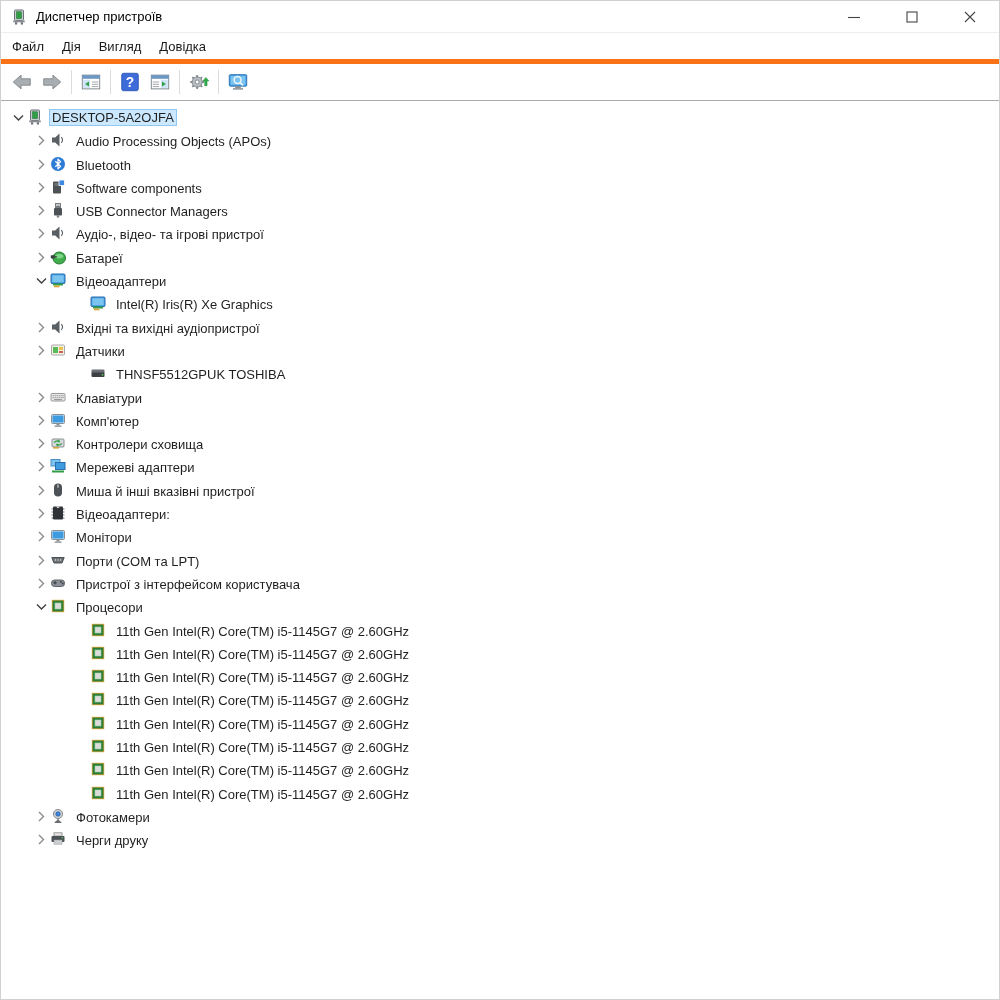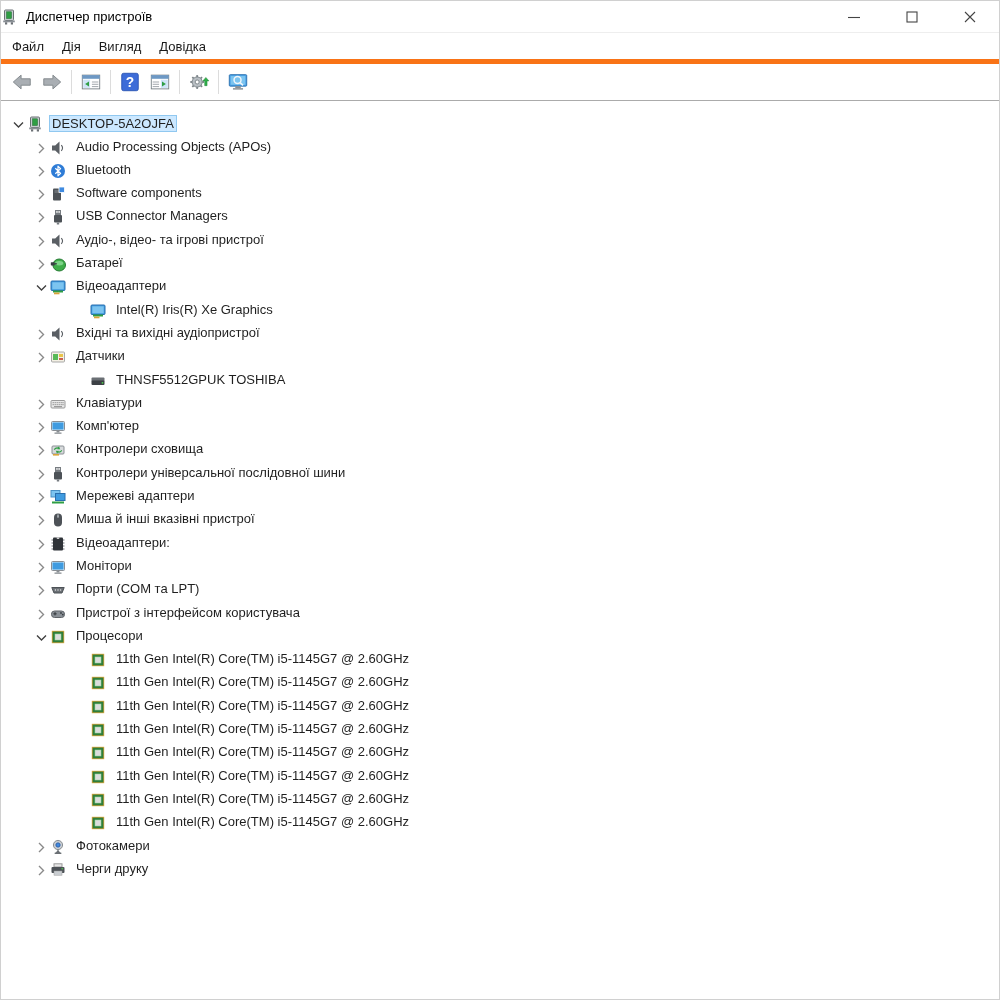--- a/index.html
+++ b/index.html
@@ -9,21 +9,21 @@
     font-size:13px;color:#1f1f1f;background:#fff;
   }
   .window{
     width:1000px;height:1000px;box-sizing:border-box;
     border:1px solid #d0d0d0;background:#fff;
     display:flex;flex-direction:column;
   }
   
   .titlebar{
     height:31px;flex:none;display:flex;align-items:center;
-    background:#fff;border-bottom:1px solid #eeeeee;
+    padding-left:10px;background:#fff;border-bottom:1px solid #eeeeee;
     position:relative;
   }
   .app-icon{width:16px;height:16px;flex:none;display:flex;}
   .title-text{margin-left:9px;font-size:13px;color:#000;}
   .win-controls{position:absolute;right:0;top:0;height:31px;display:flex;}
   .win-btn{
     width:58px;height:31px;display:flex;align-items:center;justify-content:center;
     cursor:default;
   }
   
@@ -37,21 +37,21 @@
     height:36px;flex:none;display:flex;align-items:center;
     padding-left:6px;background:#fff;border-bottom:1px solid var(--toolbar-divider,#ababab);
   }
   .tb-btn{
     width:30px;height:28px;display:flex;align-items:center;justify-content:center;
     flex:none;border-radius:2px;
   }
   .tb-sep{width:1px;height:24px;background:#dcdcdc;margin:0 4px;flex:none;}
   
   .tree{flex:1;background:#fff;padding-top:8px;overflow:hidden;}
-  .tree-row{display:flex;align-items:flex-end;height:23.3px;white-space:nowrap;}
+  .tree-row{display:flex;align-items:flex-start;height:23.3px;white-space:nowrap;}
   .chev{
     width:18px;height:16px;flex:none;
     display:flex;align-items:center;justify-content:center;
   }
   .lvl0 .chev{margin-left:8px;}
   .lvl1 .chev{margin-left:31px;}
   .lvl2 .chev{margin-left:71px;}
   .node-icon{width:16px;height:16px;flex:none;margin-right:6px;display:flex;}
   .node-icon svg{width:16px;height:16px;}
   .node-label{padding:1px 3px;border:1px solid transparent;}
@@ -413,37 +413,20 @@
         <span class="node-label">Контролери сховища</span>
       </div>
       <div class="tree-row lvl1">
         <span class="chev">
           <svg viewBox="0 0 16 16" width="16" height="16">
             <path d="M6 4 L10.5 8.5 L6 13" fill="none" stroke="#8a8a8a" stroke-width="1.4"></path>
           </svg>
         </span>
         <span class="node-icon">
           <svg viewBox="0 0 16 16">
-            <rect x="5" y="1" width="6" height="5" fill="#777c81"></rect>
-            <rect x="6.2" y="2.2" width="1.5" height="1.5" fill="#fff"></rect>
-            <rect x="8.4" y="2.2" width="1.5" height="1.5" fill="#fff"></rect>
-            <rect x="4" y="6" width="8" height="7.5" rx="1" fill="#4d5257"></rect>
-            <rect x="6.8" y="13.5" width="2.4" height="2" fill="#777c81"></rect>
-          </svg>
-        </span>
-        <span class="node-label">Контролери універсальної послідовної шини</span>
-      </div>
-      <div class="tree-row lvl1">
-        <span class="chev">
-          <svg viewBox="0 0 16 16" width="16" height="16">
-            <path d="M6 4 L10.5 8.5 L6 13" fill="none" stroke="#8a8a8a" stroke-width="1.4"></path>
-          </svg>
-        </span>
-        <span class="node-icon">
-          <svg viewBox="0 0 16 16">
             <rect x="1" y="1.5" width="9" height="6.5" fill="#7cc4f0" stroke="#4a90c4"></rect>
             <rect x="5.5" y="4.5" width="9.5" height="7" fill="#3f9be0" stroke="#2a6fae"></rect>
             <rect x="2" y="12.5" width="12" height="2" fill="#2f9e44"></rect>
           </svg>
         </span>
         <span class="node-label">Мережеві адаптери</span>
       </div>
       <div class="tree-row lvl1">
         <span class="chev">
           <svg viewBox="0 0 16 16" width="16" height="16">

